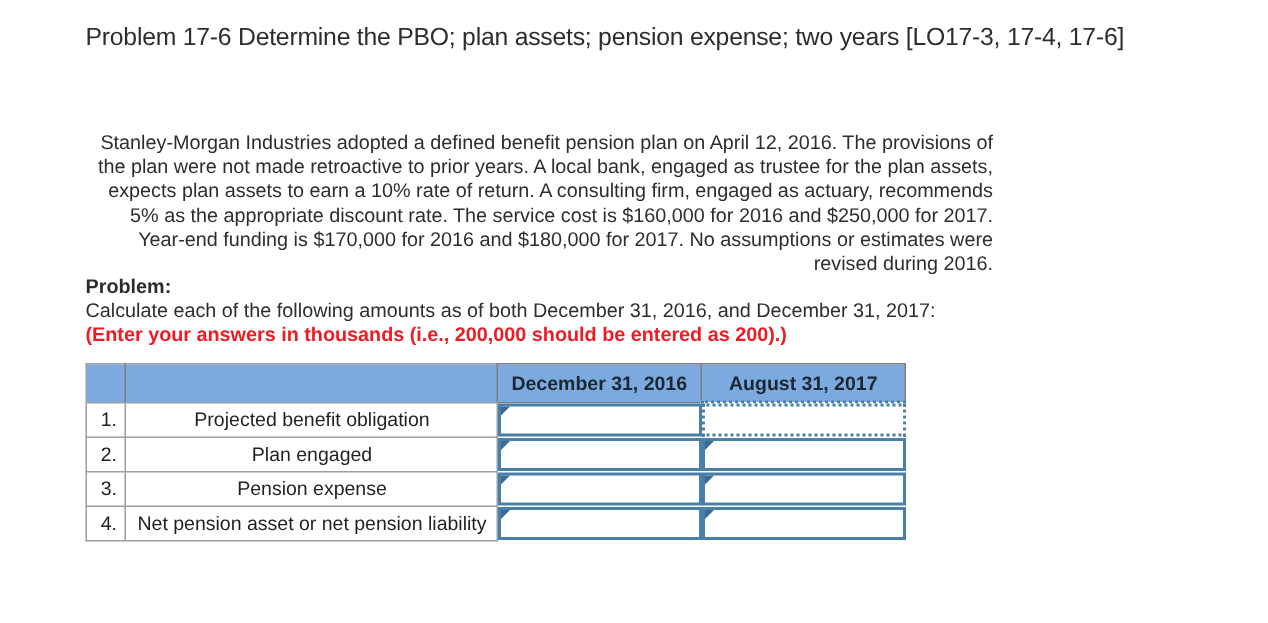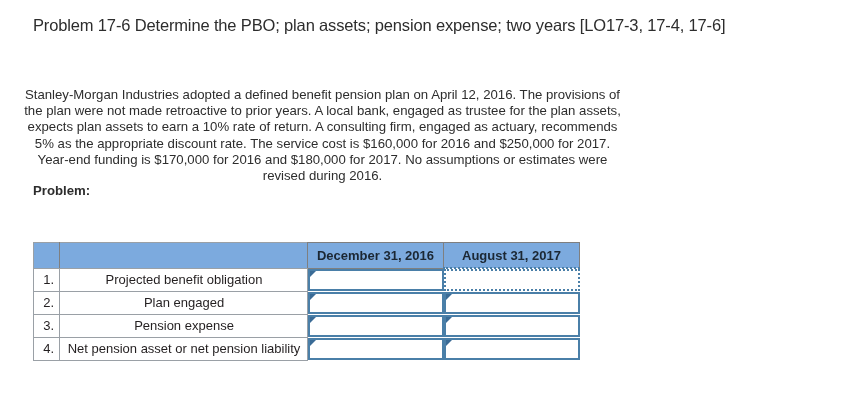--- a/index.html
+++ b/index.html
@@ -13,44 +13,45 @@
     font-family: "Liberation Sans", sans-serif;
     color: #231f20;
     overflow: hidden;
     position: relative;
   }
 
   .page {
     position: absolute;
     inset: 0;
     padding: 0;
+    margin-left: 24px;
   }
 
   
   .problem-title {
     position: absolute;
     left: 33px;
     top: 16px;
     font-size: 16.5px;
     font-weight: 400;
     letter-spacing: -0.15px;
     color: #2d2d2d;
     white-space: nowrap;
   }
 
   
   .scenario {
     position: absolute;
-    left: 20px;
+    left: 33px;
     top: 87px;
     width: 605px;
     font-size: 13.2px;
     line-height: 16.2px;
     color: #2d2d2d;
-    text-align: center;
+    text-align: right;
   }
 
   
   .required-block {
     position: absolute;
     left: 33px;
     top: 183px;
     width: 600px;
     font-size: 13.2px;
     line-height: 16.2px;
@@ -175,20 +176,21 @@
 <body>
 
 <div class="page">
 
   <div class="problem-title">Problem 17-6 Determine the PBO; plan assets; pension expense; two years [LO17-3, 17-4, 17-6]</div>
 
   <div class="scenario">Stanley-Morgan Industries adopted a defined benefit pension plan on April 12, 2016. The provisions of the plan were not made retroactive to prior years. A local bank, engaged as trustee for the plan assets, expects plan assets to earn a 10% rate of return. A consulting firm, engaged as actuary, recommends 5% as the appropriate discount rate. The service cost is $160,000 for 2016 and $250,000 for 2017. Year-end funding is $170,000 for 2016 and $180,000 for 2017. No assumptions or estimates were revised during 2016.</div>
 
   <div class="required-block">
     <span class="required-label">Problem:</span>
+    <span class="required-body"><span>Calculate each of the following amounts as of both December 31, 2016, and December 31, 2017: </span><span class="required-emph">(Enter your answers in thousands (i.e., 200,000 should be entered as 200).)</span></span>
   </div>
 
   <div class="answer-table-wrap">
     <table class="answer-table">
       <colgroup>
         <col class="c-num">
           <col class="c-label">
           <col class="c-y1">
           <col class="c-y2">
       </colgroup>

